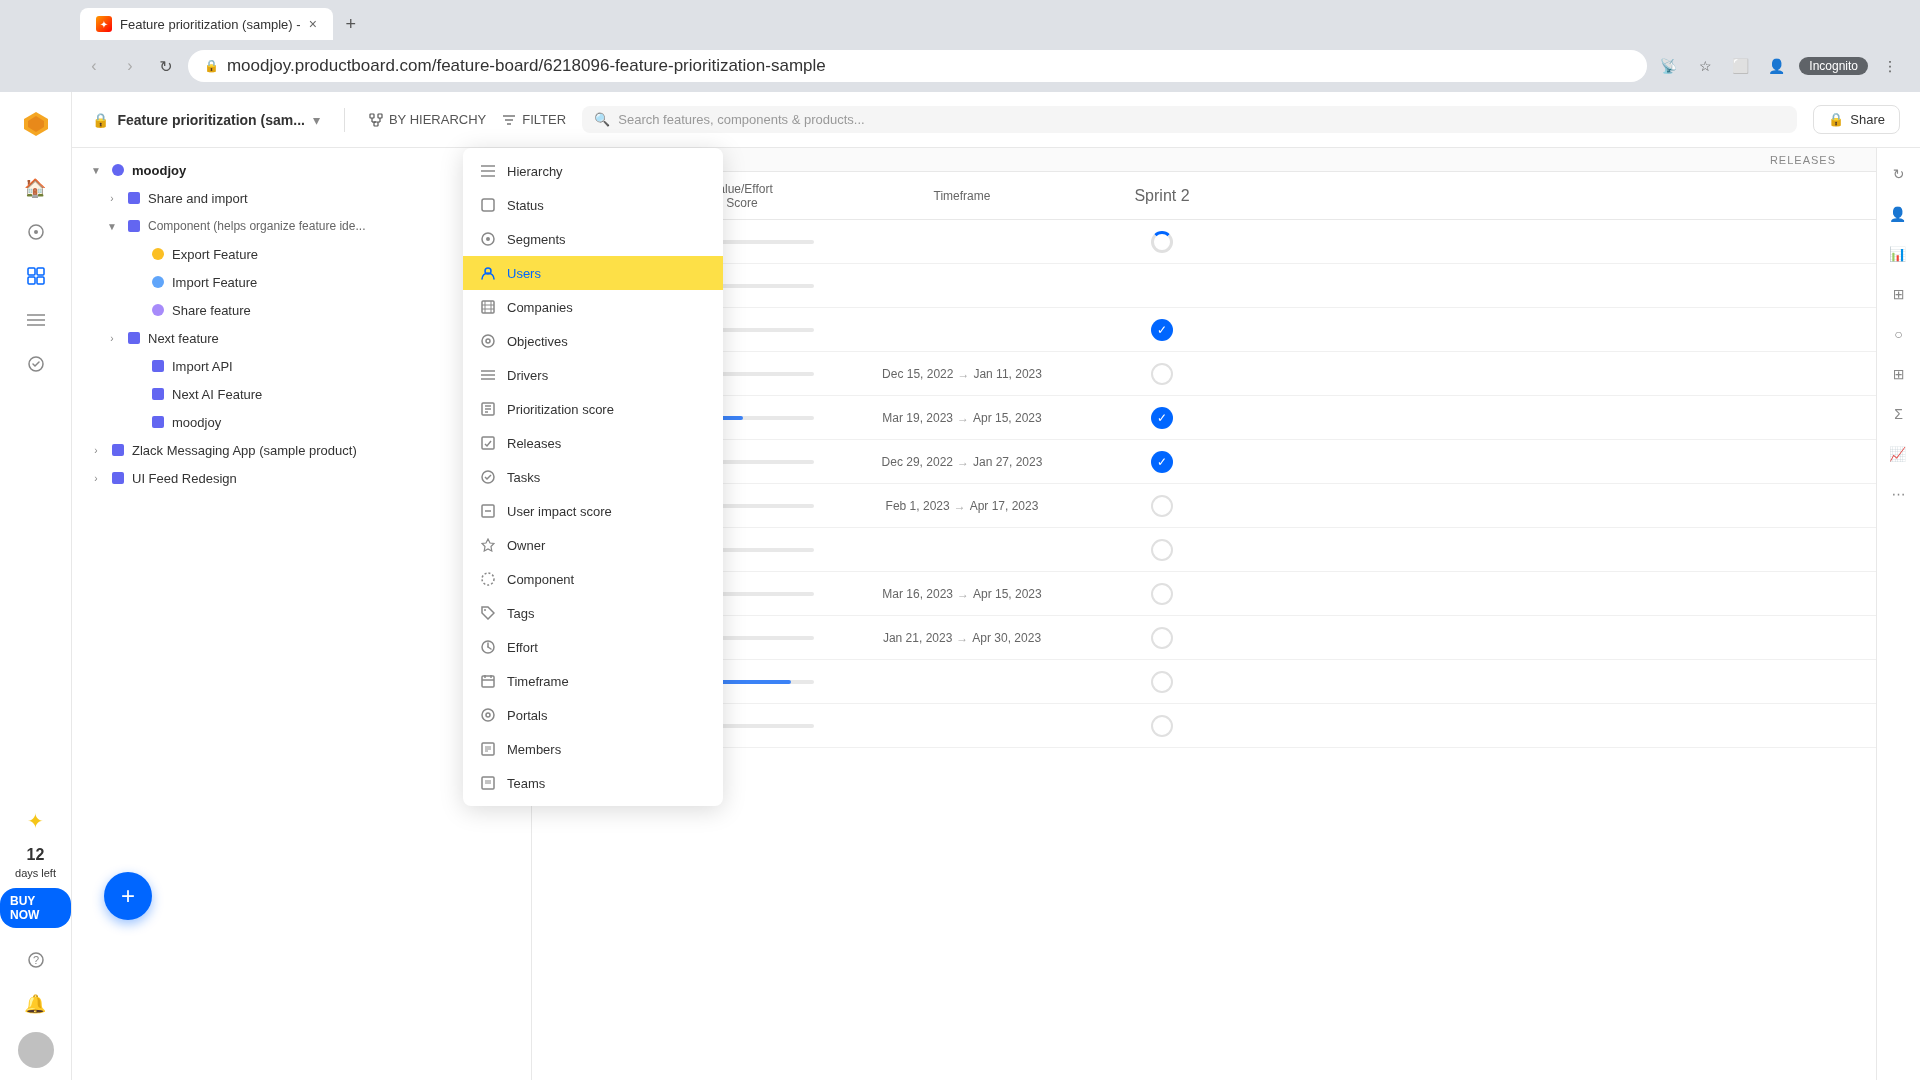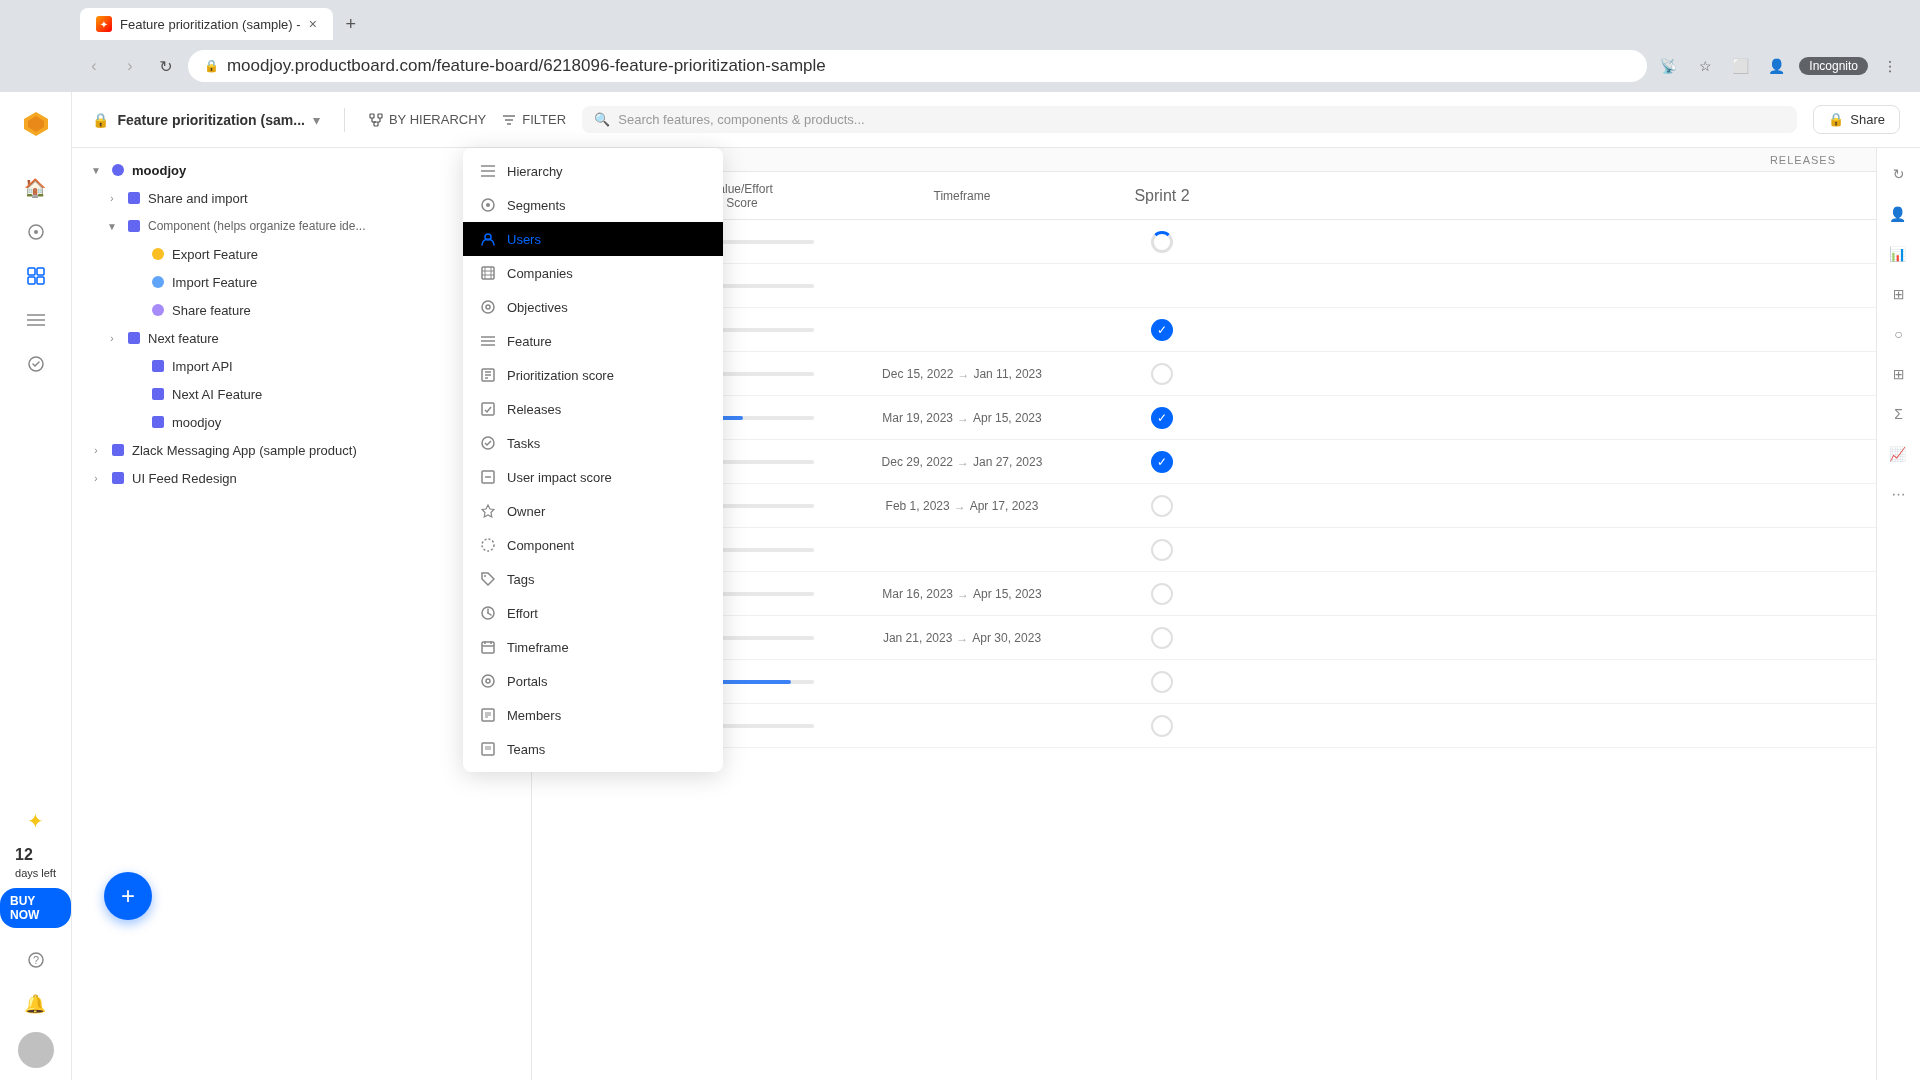--- a/index.html
+++ b/index.html
@@ -25,21 +25,21 @@
     .incognito-badge { background: #5f6368; color: #fff; padding: 2px 10px; border-radius: 12px; font-size: 12px; }
 
     
     .app { display: flex; width: 100%; height: calc(1080px - 92px); background: #fff; }
     
     
     .sidebar-icons { width: 72px; background: #fff; border-right: 1px solid #e8e8e8; display: flex; flex-direction: column; align-items: center; padding: 12px 0; gap: 4px; }
     .sidebar-icon { width: 40px; height: 40px; border-radius: 8px; display: flex; align-items: center; justify-content: center; cursor: pointer; color: #666; font-size: 18px; }
     .sidebar-icon.active { color: #0066ff; }
     .sidebar-spacer { flex: 1; }
-    .days-left { font-size: 11px; color: #333; line-height: 1.3; margin-bottom: 4px; }
+    .days-left { text-align: center; font-size: 11px; color: #333; line-height: 1.3; margin-bottom: 4px; }
     .days-left .days { font-weight: bold; font-size: 16px; }
     .buy-now-btn { background: #0066ff; color: #fff; border-radius: 16px; padding: 6px 10px; font-size: 12px; font-weight: 600; cursor: pointer; margin-bottom: 8px; }
     .sidebar-avatar { width: 36px; height: 36px; border-radius: 50%; background: #c0c0c0; margin-top: 4px; }
     .star-icon-special { color: #f5c518; font-size: 20px; }
 
     
     .main-content { flex: 1; display: flex; flex-direction: column; overflow: hidden; }
     
     
     .toolbar { display: flex; align-items: center; padding: 0 20px; height: 56px; border-bottom: 1px solid #e8e8e8; gap: 16px; }
@@ -74,21 +74,21 @@
     .empty-circle { width: 22px; height: 22px; border-radius: 50%; border: 2px solid #e0e0e0; }
     .spinner-circle { width: 22px; height: 22px; border-radius: 50%; border: 3px solid #e0e0e0; border-top-color: #0066ff; }
 
     
     .right-panel { width: 44px; border-left: 1px solid #e8e8e8; display: flex; flex-direction: column; align-items: center; padding: 12px 0; gap: 12px; }
     .right-icon { width: 28px; height: 28px; display: flex; align-items: center; justify-content: center; color: #888; font-size: 14px; cursor: pointer; }
 
     
     .dropdown-overlay { position: absolute; top: 148px; left: 463px; width: 260px; background: #fff; border-radius: 8px; box-shadow: 0 4px 24px rgba(0,0,0,0.15); z-index: 100; padding: 6px 0; }
     .dropdown-item { display: flex; align-items: center; gap: 10px; padding: 8px 16px; cursor: pointer; font-size: 13px; color: #333; }
-    .dropdown-item.active { background: #000000; color: #0066ff; }
+    .dropdown-item.active { background: #fde047; color: #0066ff; }
     .dropdown-item-icon { width: 18px; height: 18px; display: flex; align-items: center; justify-content: center; font-size: 14px; color: #888; flex-shrink: 0; }
     .dropdown-item.active .dropdown-item-icon { color: #0066ff; }
     .dropdown-item-label { font-size: 13px; }
   </style>
 </head>
 <body>
 
 <div class="browser-chrome">
   <div class="tab-bar">
     <div class="tab">
@@ -529,20 +529,28 @@
           <line x1="0" y1="2" x2="14" y2="2" stroke="#888" stroke-width="1.5"></line>
           <line x1="0" y1="7" x2="14" y2="7" stroke="#888" stroke-width="1.5"></line>
           <line x1="0" y1="12" x2="14" y2="12" stroke="#888" stroke-width="1.5"></line>
         </svg>
     </div>
     <span class="dropdown-item-label">Hierarchy</span>
   </div>
   <div class="dropdown-item">
     <div class="dropdown-item-icon">
       <svg width="14" height="14" viewBox="0 0 14 14" fill="none">
+          <rect x="1" y="1" width="12" height="12" rx="2" stroke="#888" stroke-width="1.5"></rect>
+        </svg>
+    </div>
+    <span class="dropdown-item-label">Status</span>
+  </div>
+  <div class="dropdown-item">
+    <div class="dropdown-item-icon">
+      <svg width="14" height="14" viewBox="0 0 14 14" fill="none">
           <circle cx="7" cy="7" r="6" stroke="#888" stroke-width="1.5"></circle>
           <circle cx="7" cy="7" r="2" fill="#888"></circle>
         </svg>
     </div>
     <span class="dropdown-item-label">Segments</span>
   </div>
   <div class="dropdown-item active">
     <div class="dropdown-item-icon">
       <svg width="14" height="14" viewBox="0 0 14 14" fill="none">
           <circle cx="7" cy="5" r="3" stroke="#0066ff" stroke-width="1.5"></circle>
@@ -573,21 +581,21 @@
     <span class="dropdown-item-label">Objectives</span>
   </div>
   <div class="dropdown-item">
     <div class="dropdown-item-icon">
       <svg width="14" height="12" viewBox="0 0 14 12" fill="none">
           <line x1="0" y1="2" x2="14" y2="2" stroke="#888" stroke-width="1.5"></line>
           <line x1="0" y1="6" x2="14" y2="6" stroke="#888" stroke-width="1.5"></line>
           <line x1="0" y1="10" x2="14" y2="10" stroke="#888" stroke-width="1.5"></line>
         </svg>
     </div>
-    <span class="dropdown-item-label">Feature</span>
+    <span class="dropdown-item-label">Drivers</span>
   </div>
   <div class="dropdown-item">
     <div class="dropdown-item-icon">
       <svg width="14" height="14" viewBox="0 0 14 14" fill="none">
           <rect x="1" y="1" width="12" height="12" rx="1" stroke="#888" stroke-width="1.5"></rect>
           <line x1="4" y1="7" x2="10" y2="7" stroke="#888" stroke-width="1.5"></line>
           <line x1="4" y1="4" x2="10" y2="4" stroke="#888" stroke-width="1.5"></line>
           <line x1="4" y1="10" x2="7" y2="10" stroke="#888" stroke-width="1.5"></line>
         </svg>
     </div>

